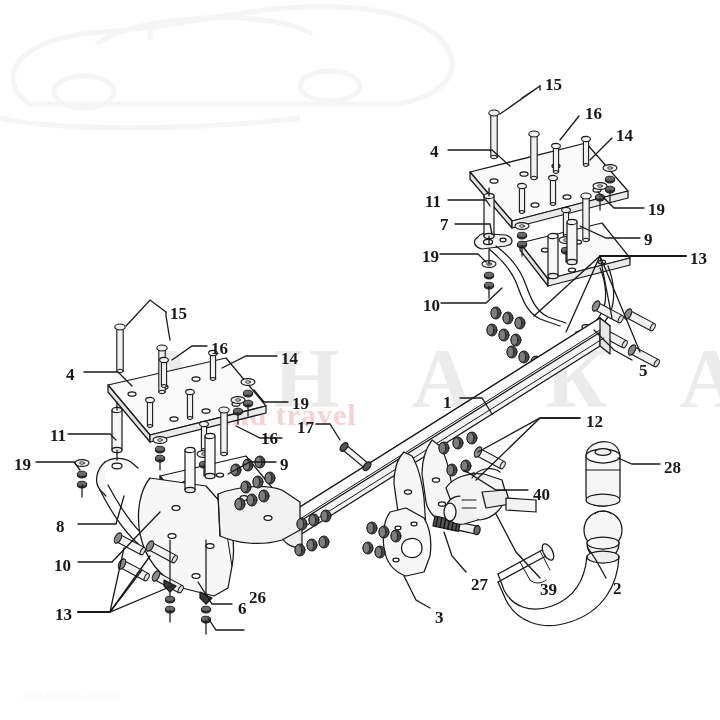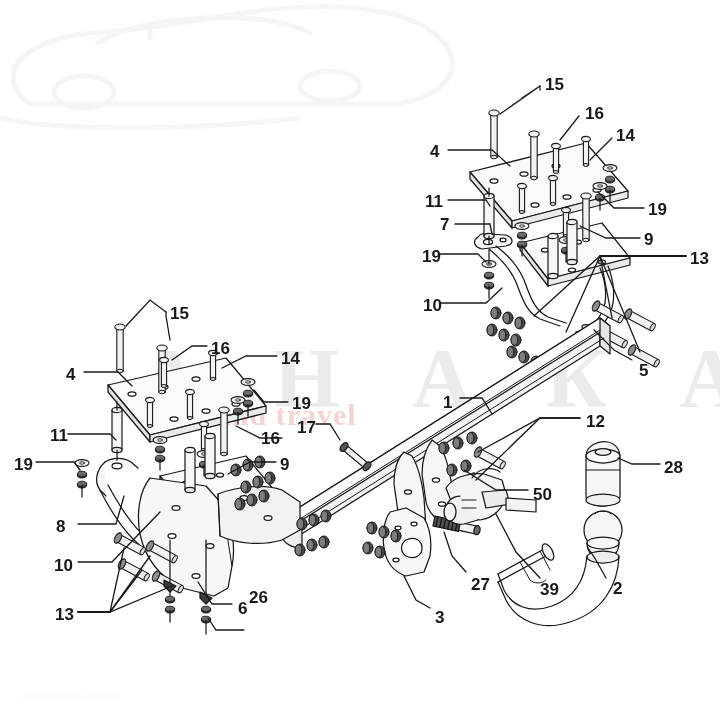--- a/index.html
+++ b/index.html
@@ -1,21 +1,21 @@
 <!DOCTYPE html>
 <html><head>
 <meta charset="utf-8">
 <title>Towbar Exploded Diagram</title>
 <style>
   html,body{margin:0;padding:0;background:#fff;}
   body{width:720px;height:720px;overflow:hidden;
        font-family:"Liberation Serif",serif;}
   #stage{position:relative;width:720px;height:720px;background:#ffffff;}
   #stage svg{position:absolute;left:0;top:0;}
-  .lbl{position:absolute;font-family:Liberation Sans, sans-serif;
+  .lbl{position:absolute;font-family:Liberation Serif, serif;
        font-weight:700;font-size:17px;color:#16181a;line-height:1;
        white-space:nowrap;letter-spacing:0px;}
   .wm-car{position:absolute;left:118px;top:222px;width:470px;height:130px;
           opacity:.5;}
   .wm-letters{position:absolute;left:140px;top:330px;width:470px;height:110px;
           font-family:"Liberation Serif",serif;font-weight:700;font-size:84px;
           color:#eceaea;letter-spacing:26px;white-space:nowrap;opacity:.95;}
   .wm-red{position:absolute;left:140px;top:398px;width:440px;height:40px;
           font-family:"Liberation Serif",serif;font-weight:700;font-size:30px;
           color:#f2cdcd;letter-spacing:1px;white-space:nowrap;opacity:.85;}
@@ -535,21 +535,21 @@
   <div class="lbl" style="left:292px;top:395px;">19</div>
   <div class="lbl" style="left:443px;top:394px;">1</div>
   <div class="lbl" style="left:586px;top:413px;">12</div>
   <div class="lbl" style="left:50px;top:427px;">11</div>
   <div class="lbl" style="left:261px;top:430px;">16</div>
   <div class="lbl" style="left:297px;top:419px;text-align:right;">17</div>
   <div class="lbl" style="left:14px;top:456px;">19</div>
   <div class="lbl" style="left:280px;top:456px;">9</div>
   <div class="lbl" style="left:664px;top:459px;">28</div>
   <div class="lbl" style="left:56px;top:518px;">8</div>
-  <div class="lbl" style="left:533px;top:486px;">50</div>
+  <div class="lbl" style="left:533px;top:486px;">40</div>
   <div class="lbl" style="left:54px;top:557px;">10</div>
   <div class="lbl" style="left:55px;top:606px;">13</div>
   <div class="lbl" style="left:238px;top:600px;">6</div>
   <div class="lbl" style="left:249px;top:589px;">26</div>
   <div class="lbl" style="left:435px;top:609px;">3</div>
   <div class="lbl" style="left:471px;top:576px;">27</div>
   <div class="lbl" style="left:540px;top:581px;">39</div>
   <div class="lbl" style="left:613px;top:580px;">2</div>
 
 </div>

